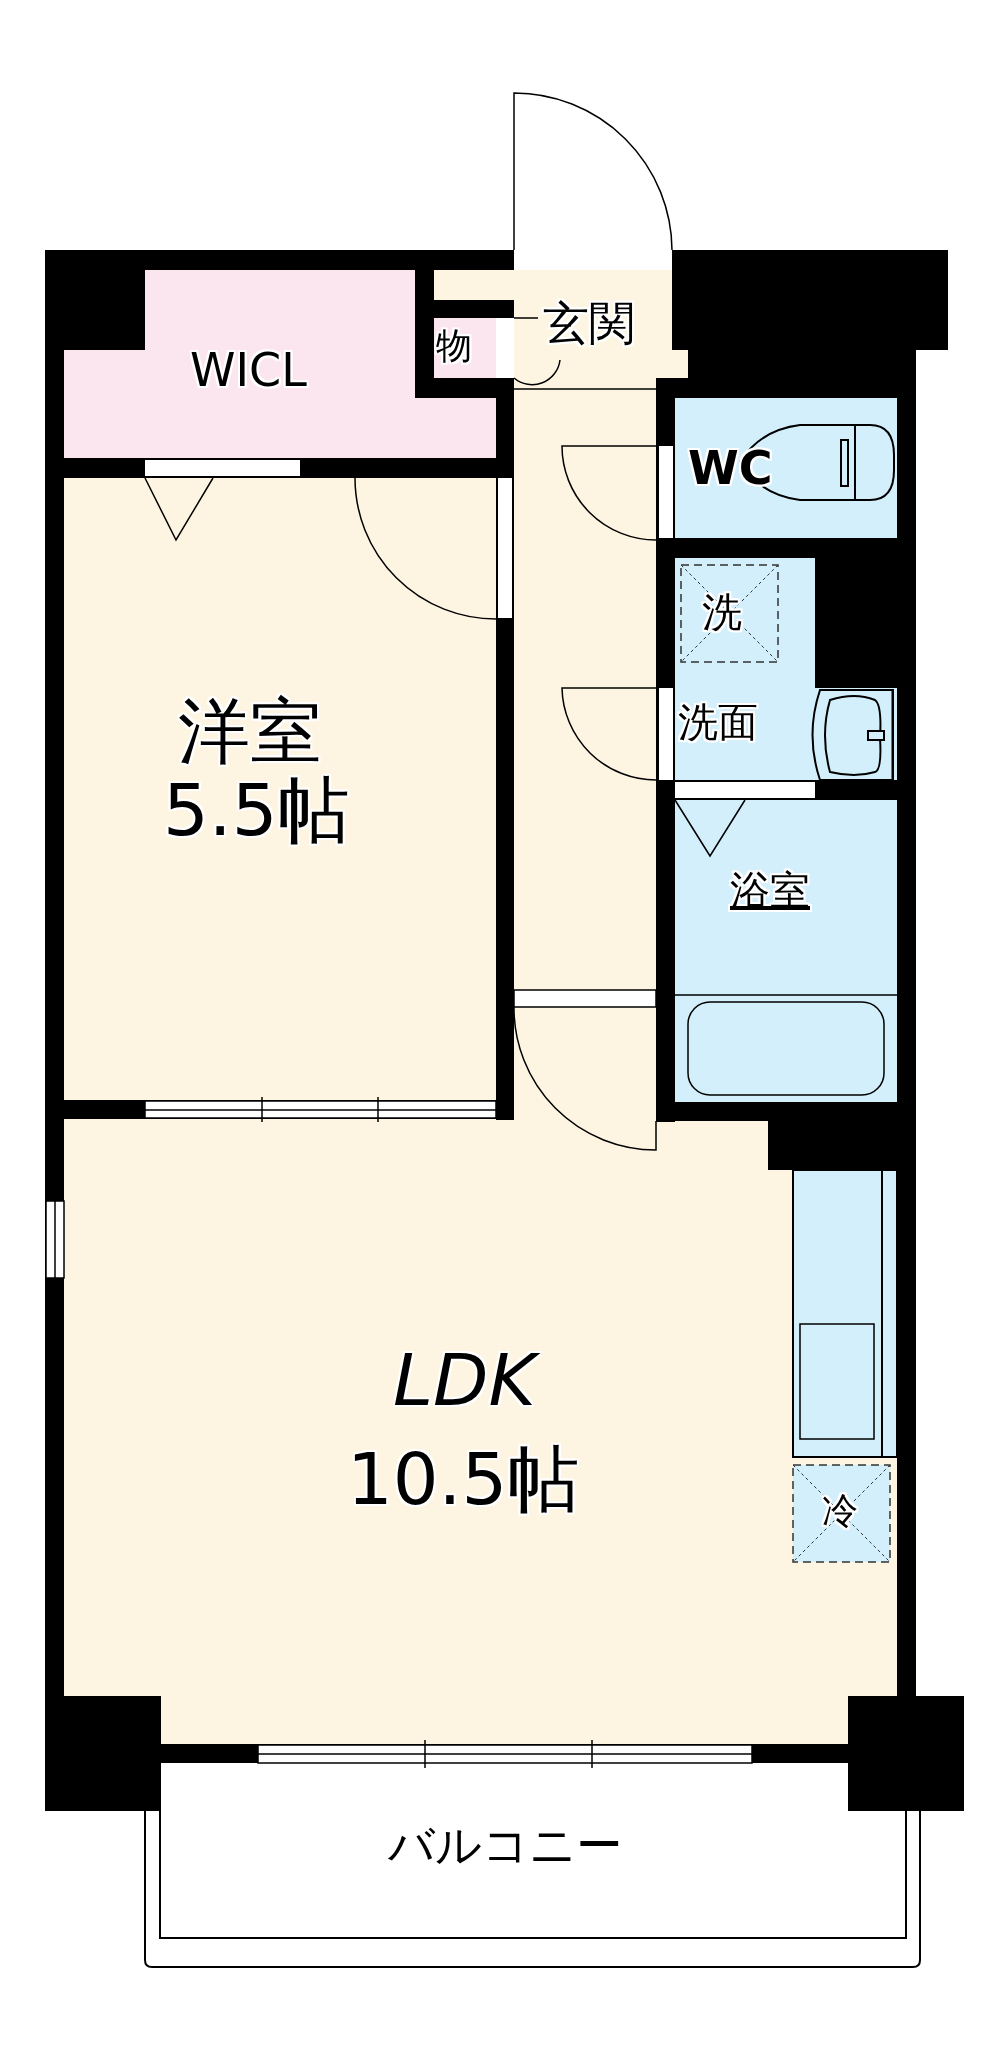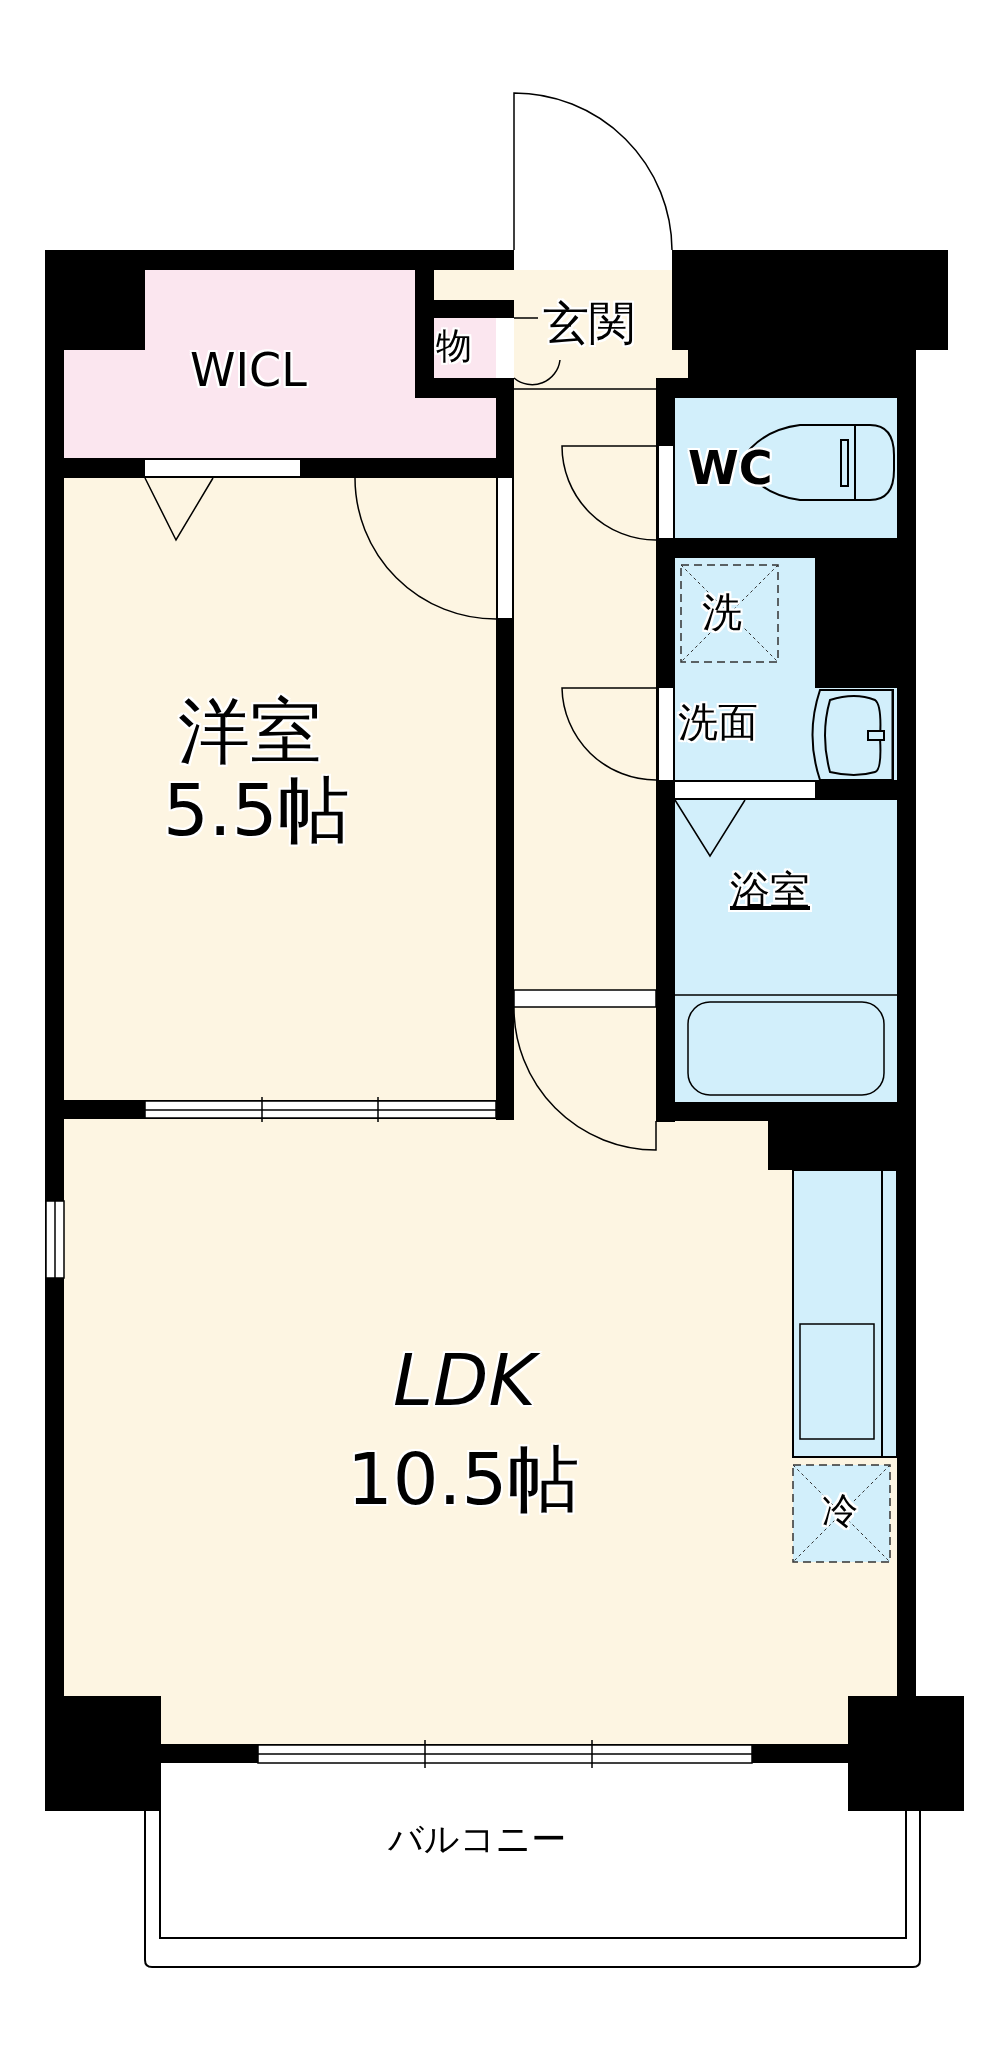--- a/index.html
+++ b/index.html
@@ -176,13 +176,13 @@
 <div class="lbl mid" style="left:543px;top:300px;">玄関</div>
 <div class="lbl mid" style="left:688px;top:445px;font-weight:bold;">WC</div>
 <div class="lbl sm" style="left:702px;top:592px;">洗</div>
 <div class="lbl sm" style="left:678px;top:702px;">洗面</div>
 <div class="lbl sm" style="left:730px;top:870px;text-decoration:underline;">浴室</div>
 <div class="lbl big" style="left:178px;top:695px;">洋室</div>
 <div class="lbl big" style="left:163px;top:774px;">5.5帖</div>
 <div class="lbl big" style="left:393px;top:1344px;font-style:italic;">LDK</div>
 <div class="lbl big" style="left:347px;top:1443px;text-align:right;">10.5帖</div>
 <div class="lbl xs" style="left:822px;top:1493px;">冷</div>
-<div class="lbl mid" style="left:388px;top:1822px;font-size:35px;">バルコニー</div>
+<div class="lbl mid" style="left:388px;top:1822px;font-size:46px;">バルコニー</div>
 
 </body></html>

